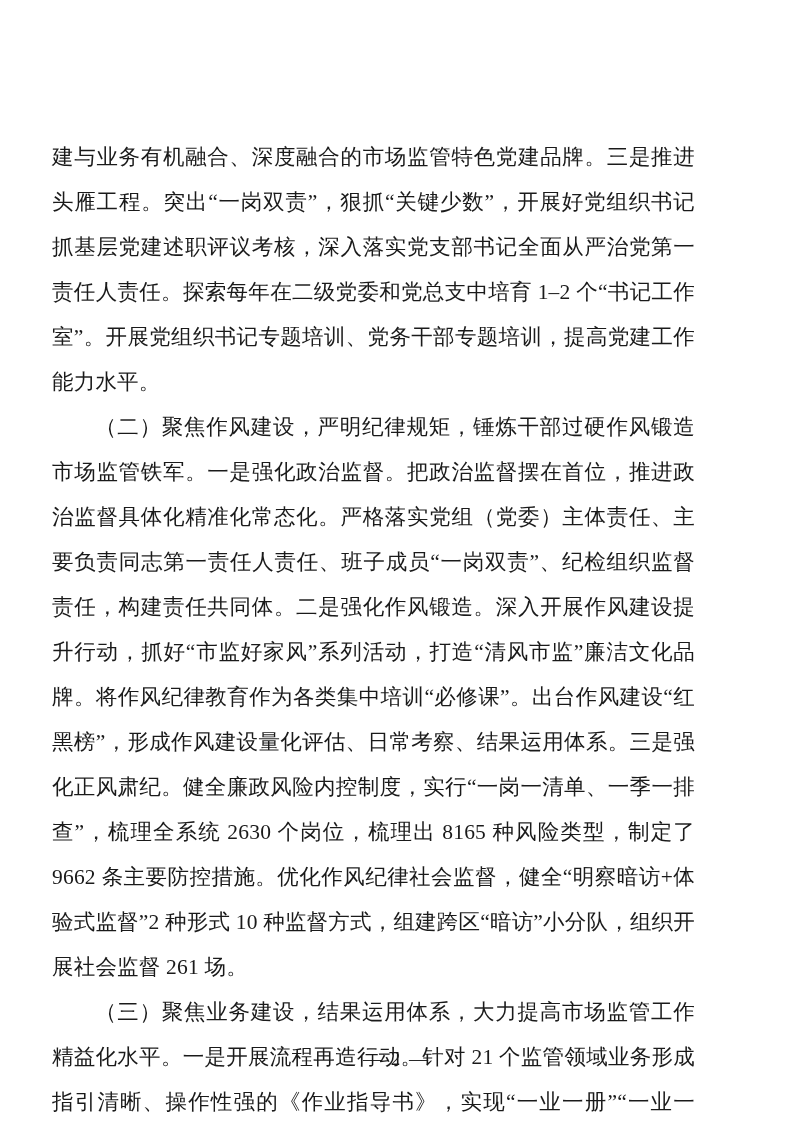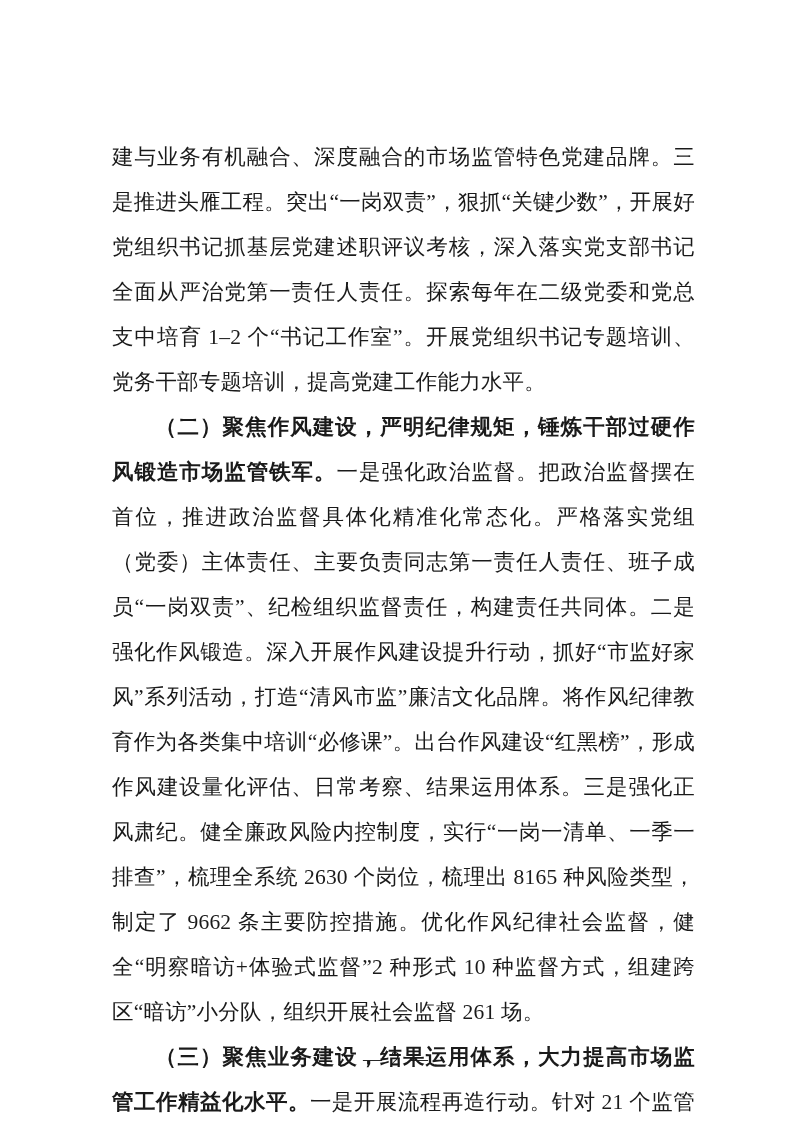--- a/index.html
+++ b/index.html
@@ -12,38 +12,38 @@
     background: #ffffff;
     font-family: "Liberation Serif", "DejaVu Serif", serif;
     color: #1a1a1a;
     overflow: hidden;
   }
   .page {
     position: relative;
     width: 793px;
     height: 1122px;
     box-sizing: border-box;
-    padding: 135px 98px 0 112px;
+    padding: 135px 98px 0 52px;
   }
   .body-text {
     font-size: 21.5px;
     line-height: 45px;
     text-align: justify;
     text-justify: inter-ideograph;
     letter-spacing: 0.2px;
   }
   .para {
     margin: 0;
     text-indent: 0;
   }
   .para.indent {
     text-indent: 43px;
   }
   .bold-lead {
-    font-weight: bold;
+    font-weight: normal;
   }
   .footer {
     position: absolute;
     left: 0;
     right: 0;
     bottom: 52px;
     text-align: center;
     font-size: 19px;
     letter-spacing: 2px;
     color: #1a1a1a;

